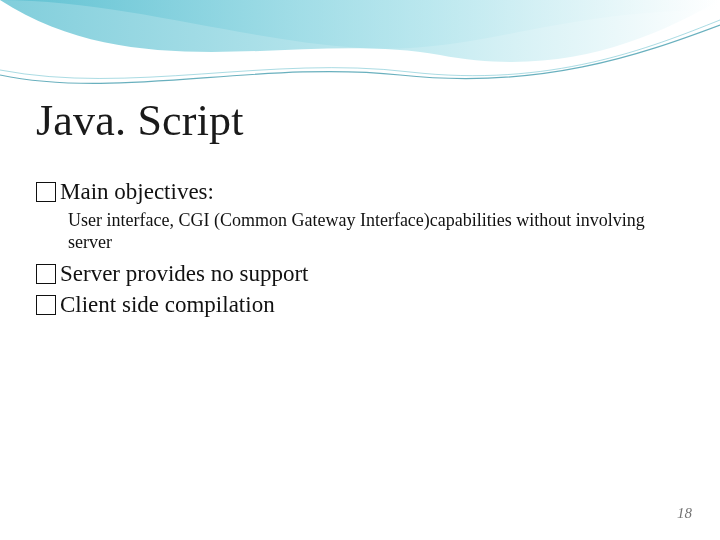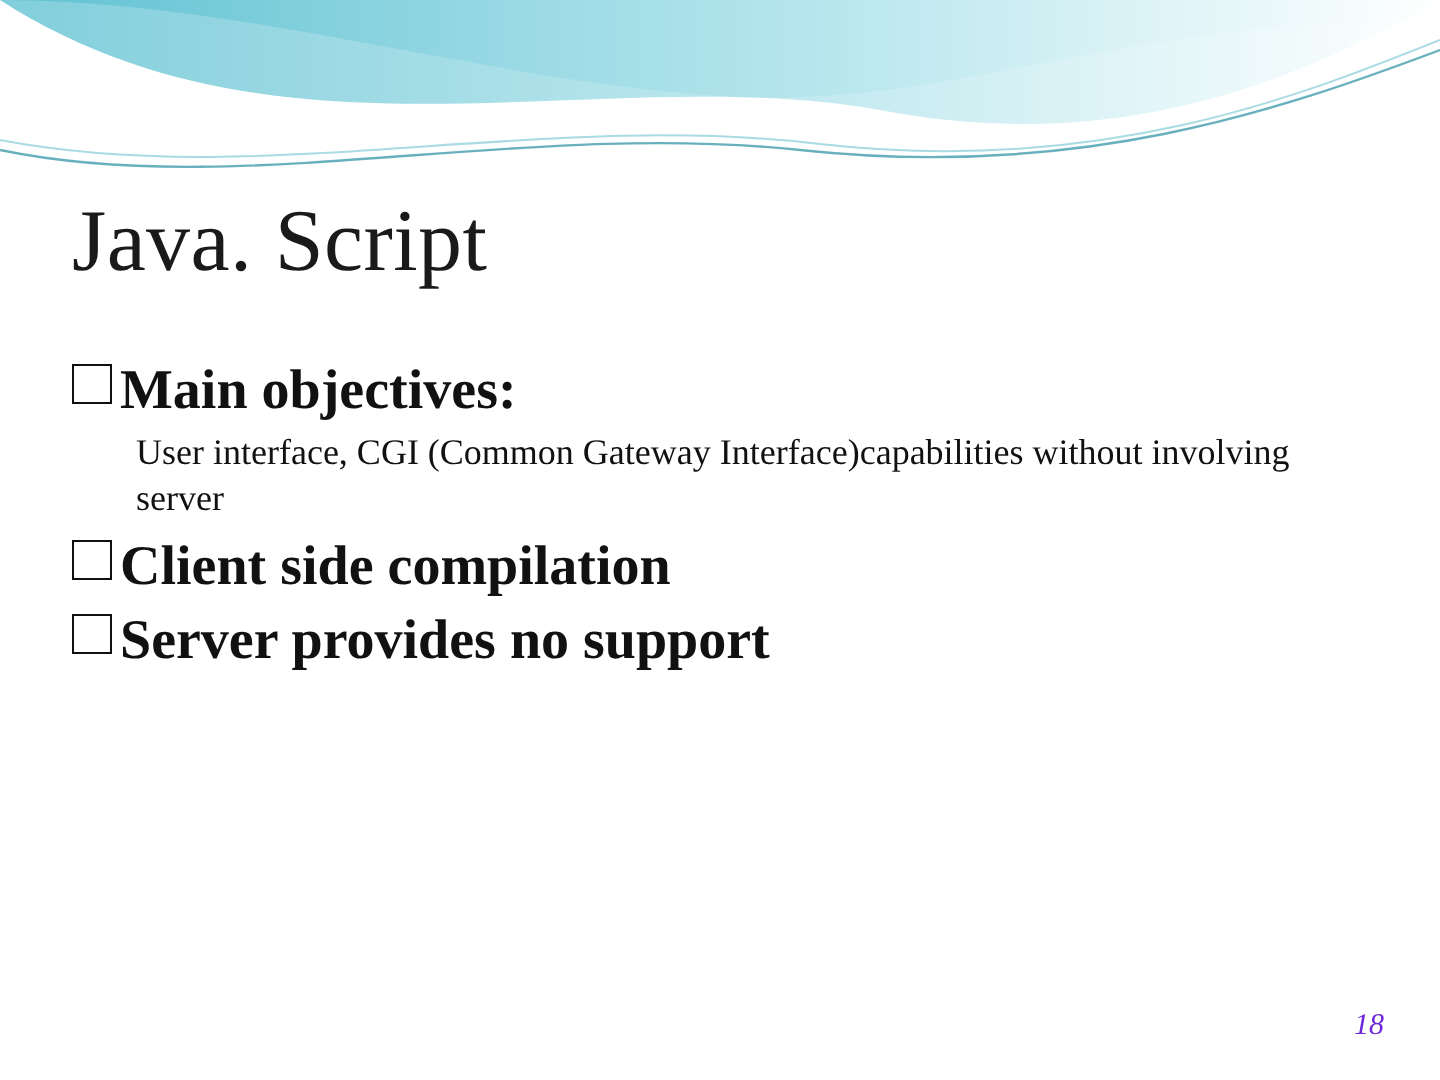--- a/index.html
+++ b/index.html
@@ -41,22 +41,22 @@
     left: 36px;
     width: 640px;
     color: #111;
   }
   .bullet-line {
     display: flex;
     align-items: flex-start;
     margin-bottom: 2px;
   }
   .bullet-line.bold {
-    font-weight: bold;
-    font-size: 28px;
+    font-weight: normal;
+    font-size: 23px;
     line-height: 1.25;
   }
   .bullet-glyph {
     display: inline-block;
     width: 18px;
     height: 18px;
     border: 1.5px solid #111;
     margin-right: 4px;
     margin-top: 4px;
     flex-shrink: 0;
@@ -69,21 +69,21 @@
     margin-top: 2px;
     margin-bottom: 6px;
     color: #111;
   }
   .page-number {
     position: absolute;
     bottom: 18px;
     right: 28px;
     font-family: Georgia, "Times New Roman", serif;
     font-size: 15px;
-    color: #6d28d9;
+    color: #737373;
     font-style: italic;
   }
 </style>
 </head>
 <body>
 
 <div class="slide">
 
   <svg class="decoration" viewBox="0 0 720 110" preserveAspectRatio="none">
     <defs>
@@ -107,22 +107,22 @@
   <div class="title">Java. Script</div>
 
   <div class="content">
     <div class="bullet-line bold">
       <span class="bullet-glyph"></span>
       <span>Main objectives:</span>
     </div>
     <div class="sub-body">User interface, CGI (Common Gateway Interface)capabilities without involving server</div>
     <div class="bullet-line bold">
       <span class="bullet-glyph"></span>
-      <span>Client side compilation</span>
+      <span>Server provides no support</span>
     </div>
     <div class="bullet-line bold">
       <span class="bullet-glyph"></span>
-      <span>Server provides no support</span>
+      <span>Client side compilation</span>
     </div>
   </div>
 
   <div class="page-number">18</div>
 </div>
 
 </body></html>

